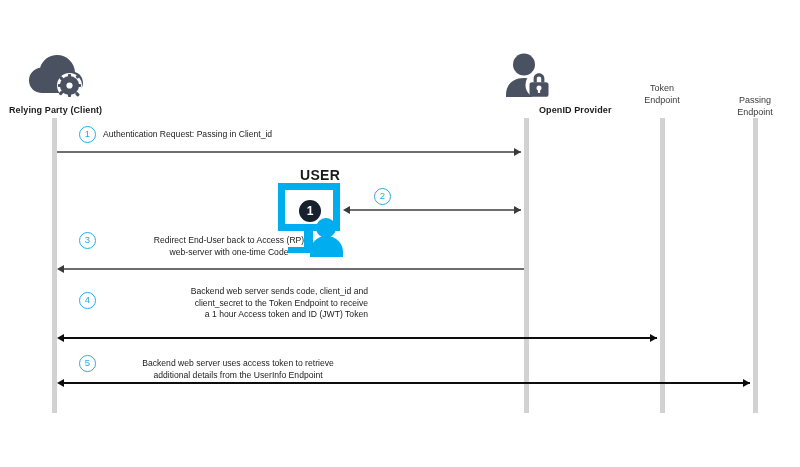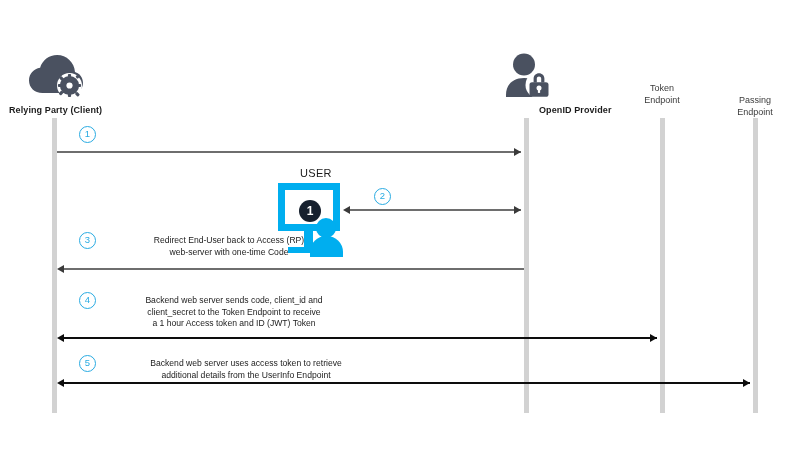--- a/index.html
+++ b/index.html
@@ -89,22 +89,22 @@
     border-bottom: 4.2px solid transparent;
   }
   .arrow-head.right.gray { border-left: 7px solid #3a3a3a; }
   .arrow-head.left.gray  { border-right: 7px solid #3a3a3a; }
   .arrow-head.right.black { border-left: 7px solid #0d0d0d; }
   .arrow-head.left.black  { border-right: 7px solid #0d0d0d; }
 
   
   .user-title {
     position: absolute;
-    font-size: 11px;
-    font-weight: normal;
+    font-size: 14px;
+    font-weight: bold;
     color: #1b1b1b;
     letter-spacing: .3px;
   }
   .monitor-frame {
     position: absolute;
     border: 7px solid #00aeef;
     background: #ffffff;
     box-sizing: border-box;
   }
   .monitor-neck {
@@ -186,20 +186,21 @@
     </svg>
   </div>
   <div class="actor-label" style="left:491px; top:105px;margin-left:48px;">OpenID Provider</div>
 
   <div class="endpoint-label" style="left:622px; top:82px; width:80px;">Token
 Endpoint</div>
   <div class="endpoint-label" style="left:715px; top:94px; width:80px;">Passing
 Endpoint</div>
 
   <div class="step-num" style="left:79px; top:126px;">1</div>
+  <div class="step-text" style="left:103px; top:129px; width:300px;">Authentication Request: Passing in Client_id</div>
   <div class="arrow-line gray" style="left:57px; top:151px; width:464px;"></div>
   <div class="arrow-head right gray" style="left:514px; top:147.7px;"></div>
 
   <div class="user-title" style="left:300px; top:167px;">USER</div>
 
   <div class="monitor-frame" style="left:278px; top:183px; width:62px; height:48px;"></div>
   <div class="monitor-neck" style="left:304px; top:231px; width:9px; height:16px;"></div>
   <div class="monitor-base" style="left:288px; top:247px; width:41px; height:6px;"></div>
   <div class="badge-circle" style="left:299px; top:200px; width:22px; height:22px; line-height:22px;">1</div>
   <div class="person-head" style="left:316px; top:218px; width:20px; height:20px;"></div>
@@ -210,27 +211,27 @@
   <div class="arrow-head left gray" style="left:343px; top:205.7px;"></div>
   <div class="arrow-head right gray" style="left:514px; top:205.7px;"></div>
 
   <div class="step-num" style="left:79px; top:232px;">3</div>
   <div class="step-text center" style="left:100px; top:235px; width:258px;">Redirect End-User back to Access (RP)
 web-server with one-time Code</div>
   <div class="arrow-line gray" style="left:62px; top:268px; width:462px;"></div>
   <div class="arrow-head left gray" style="left:57px; top:264.7px;"></div>
 
   <div class="step-num" style="left:79px; top:292px;">4</div>
-  <div class="step-text center" style="left:100px; top:295px; width:268px;">Backend web server sends code, client_id and
+  <div class="step-text center" style="left:100px; top:286px; width:268px;text-align:right;">Backend web server sends code, client_id and
 client_secret to the Token Endpoint to receive
 a 1 hour Access token and ID (JWT) Token</div>
   <div class="arrow-line black" style="left:62px; top:337px; width:595px;"></div>
   <div class="arrow-head left black" style="left:57px; top:333.7px;"></div>
   <div class="arrow-head right black" style="left:650px; top:333.7px;"></div>
 
   <div class="step-num" style="left:79px; top:355px;">5</div>
-  <div class="step-text center" style="left:108px; top:358px; width:276px;">Backend web server uses access token to retrieve
+  <div class="step-text center" style="left:100px; top:358px; width:276px;">Backend web server uses access token to retrieve
 additional details from the UserInfo Endpoint</div>
   <div class="arrow-line black" style="left:62px; top:382px; width:688px;"></div>
   <div class="arrow-head left black" style="left:57px; top:378.7px;"></div>
   <div class="arrow-head right black" style="left:743px; top:378.7px;"></div>
 
 </div>
 
 </body></html>

